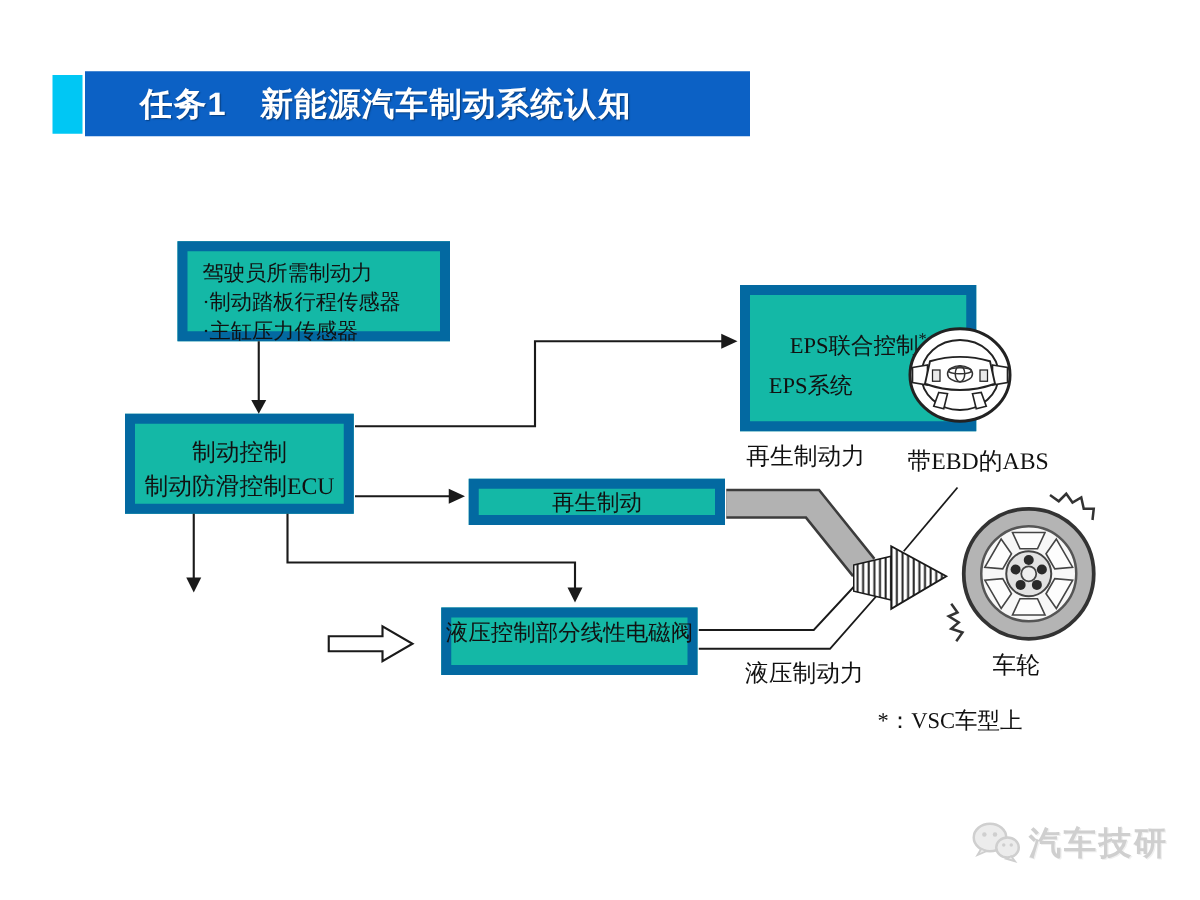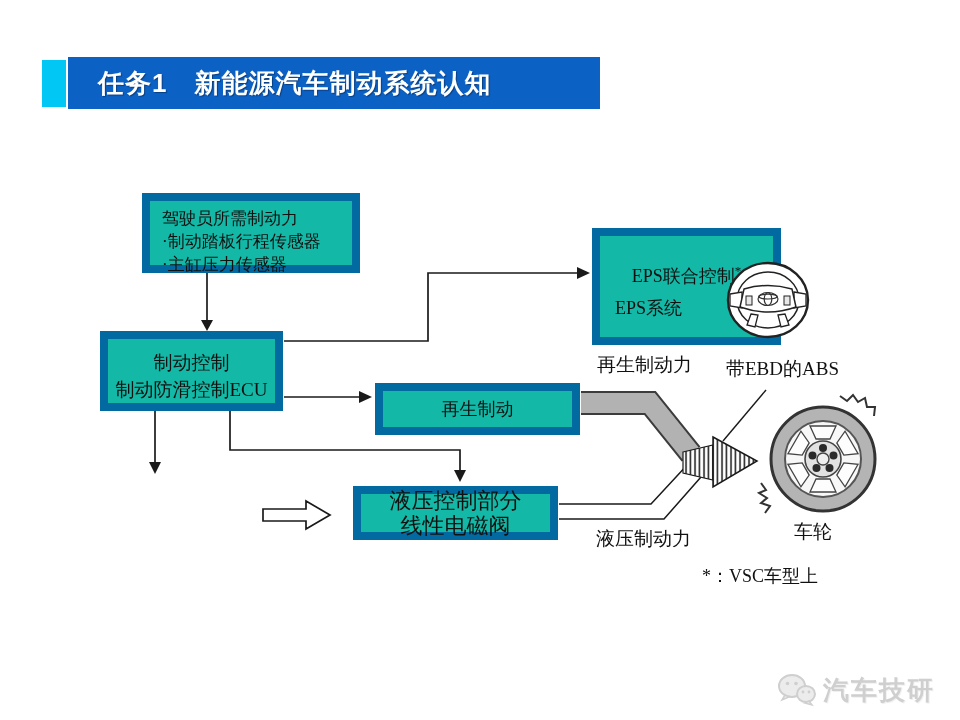--- a/index.html
+++ b/index.html
@@ -2,58 +2,58 @@
 <html><head>
 <meta charset="utf-8">
 <style>
   html,body { margin:0; padding:0; background:#fff; }
   .slide { position:relative; width:960px; height:720px; background:#ffffff; overflow:hidden;
            font-family:"Liberation Sans", sans-serif; }
 
   
   .hdr-accent { position:absolute; left:42px; top:60px; width:24px; height:47px; background:#00c7f4; }
   .hdr-bar { position:absolute; left:68px; top:57px; width:532px; height:52px; background:#0c61c5;
-             display:flex; align-items:center; padding-left:30px; box-sizing:border-box; }
+             display:flex; align-items:center; padding-left:44px; box-sizing:border-box; }
   .hdr-bar span { color:#ffffff; font-size:26px; font-weight:bold; letter-spacing:1px;
                   text-shadow:1px 1px 1px rgba(0,0,0,.35); }
 
   
   .box { position:absolute; background:#14b8a6; border:8px solid #0369a1; box-sizing:border-box;
          font-family:"Liberation Serif", serif; color:#111; z-index:1; }
   .box .ln { white-space:nowrap; }
   #box-driver { left:142px; top:193px; width:218px; height:80px; padding:6px 0 0 12px;
                 font-size:17px; line-height:23px; }
   #box-ecu { left:100px; top:331px; width:183px; height:80px; display:flex; flex-direction:column;
              justify-content:flex-end; text-align:center; font-size:19px; line-height:27px; }
   #box-power { left:65px; top:477px; width:183px; height:77px; font-size:18px; line-height:24px; padding-top:3px; }
   #box-power .ctr { text-align:center; }
   #box-power .ind { padding-left:36px; }
   #box-eps { left:592px; top:228px; width:189px; height:117px; font-size:18px; }
   #box-eps .eps-title { text-align:center; margin-top:27px; }
   #box-eps sup { font-size:13px; }
   #box-eps .eps-sys { position:absolute; left:15px; top:60px; }
-  #box-regen { left:375px; top:383px; width:205px; height:52px; display:flex; flex-direction:column;
+  #box-regen { left:375px; top:383px; width:205px; height:37px; display:flex; flex-direction:column;
                justify-content:center; text-align:center; font-size:18px; line-height:24px; }
-  #box-hyd { left:353px; top:486px; width:205px; height:54px; display:flex; flex-direction:column;
-             justify-content:center; text-align:center; font-size:22px; line-height:25px; }
+  #box-hyd { left:353px; top:486px; width:205px; height:54px; display:flex; flex-direction:row;
+             justify-content:center; text-align:center; font-size:18px; line-height:25px; }
 
   
   .dlabel { position:absolute; font-family:"Liberation Serif", serif; color:#111; font-size:19px;
             white-space:nowrap; z-index:2;text-align:right; }
   #lbl-regen { left:597px; top:352px; }
   #lbl-abs { left:726px; top:356px; }
   #lbl-hyd { left:596px; top:526px; }
   #lbl-wheel { left:794px; top:519px; }
   #lbl-foot { left:702px; top:564px; font-size:18px; }
 
   .caption { position:absolute; left:279px; top:610px; font-size:17px; color:#111;
              font-family:"Liberation Sans", sans-serif; white-space:nowrap; z-index:2; }
 
   
-  .footer { position:absolute; left:776px; top:672px; display:flex; align-items:center; gap:5px; z-index:2;font-family:Liberation Serif, serif; }
+  .footer { position:absolute; left:776px; top:656px; display:flex; align-items:center; gap:5px; z-index:2;font-family:Liberation Serif, serif; }
   .footer .brand { font-size:26px; font-weight:bold; color:#cfcfcf; letter-spacing:2px;
                    text-shadow:1px 1px 0 #f0f0f0; }
 
   
   .overlay { position:absolute; left:0; top:0; z-index:5; pointer-events:none; }
 </style>
 </head>
 <body>
 
 <div class="slide">

